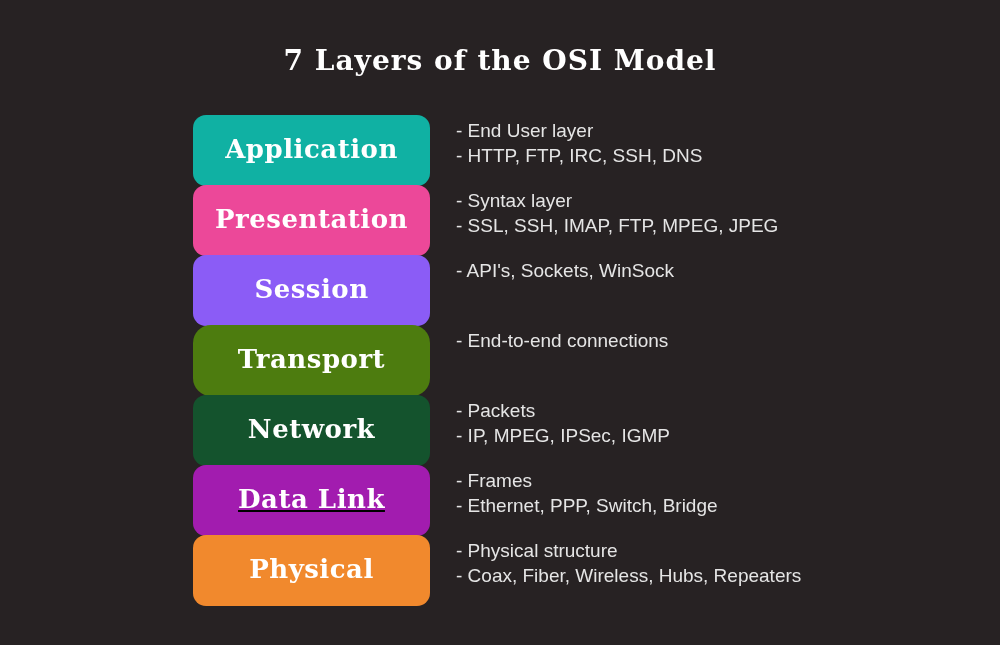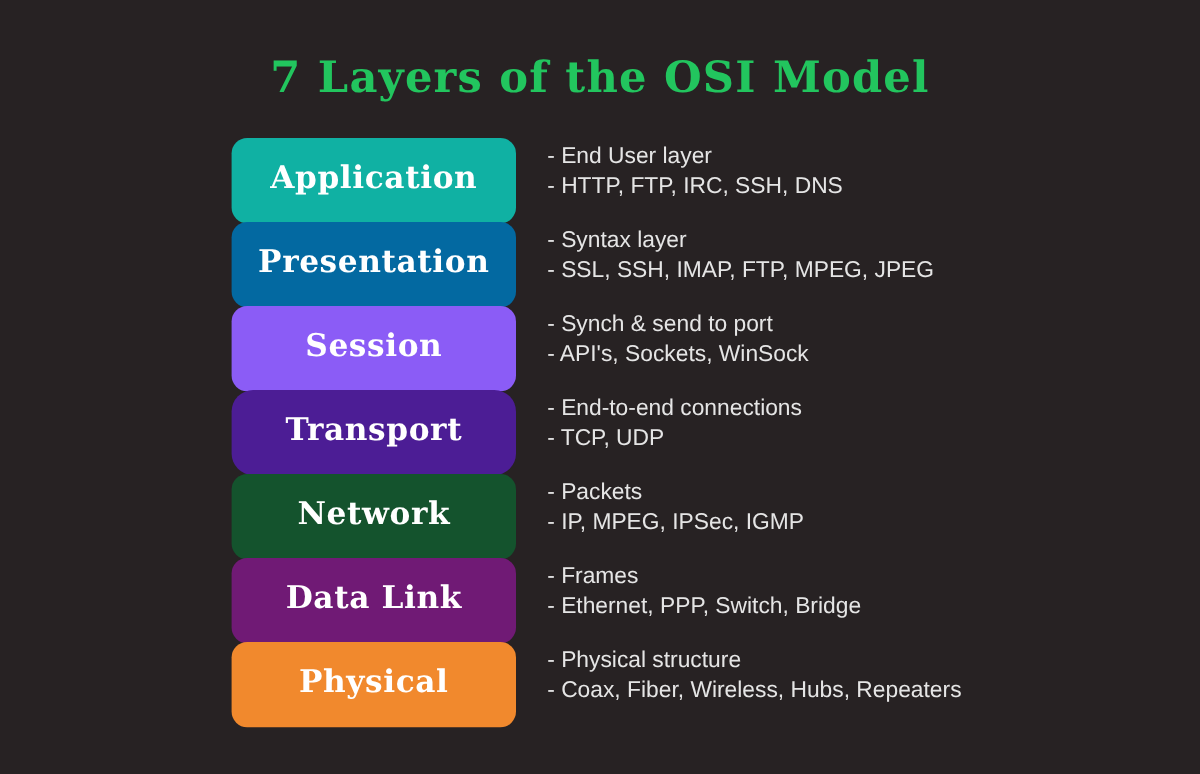--- a/index.html
+++ b/index.html
@@ -17,24 +17,24 @@
     height: 645px;
     background: #272223;
   }
 
   .page-title {
     position: absolute;
     top: 44px;
     left: 0;
     width: 1000px;
     text-align: center;
-    color: #22c55e;
+    color: #ffffff;
     font-family: "DejaVu Serif", "Liberation Serif", serif;
     font-weight: 700;
-    font-size: 36px;
+    font-size: 28px;
     letter-spacing: 1px;
   }
 
   .rows {
     position: absolute;
     top: 115px;
     left: 193px;
     display: flex;
     flex-direction: column;
     gap: 15px;
@@ -93,61 +93,59 @@
       <div class="pill" style="background-color: rgb(16, 177, 163);">
         <span class="pill-label">Application</span>
       </div>
       <div class="desc">
         <div>- End User layer</div>
         <div>- HTTP, FTP, IRC, SSH, DNS</div>
       </div>
     </div>
 
     <div class="row">
-      <div class="pill" style="background-color: #0369a1;">
+      <div class="pill" style="background-color: #ec4899;">
         <span class="pill-label">Presentation</span>
       </div>
       <div class="desc">
         <div>- Syntax layer</div>
         <div>- SSL, SSH, IMAP, FTP, MPEG, JPEG</div>
       </div>
     </div>
 
     <div class="row">
       <div class="pill" style="background-color: #8b5cf6;">
         <span class="pill-label">Session</span>
       </div>
       <div class="desc">
-        <div>- Synch &amp; send to port</div>
         <div>- API's, Sockets, WinSock</div>
       </div>
     </div>
 
     <div class="row">
-      <div class="pill" style="background-color: #4c1d95; border-radius: 18px;">
+      <div class="pill" style="background-color: #4d7c0f; border-radius: 18px;">
         <span class="pill-label">Transport</span>
       </div>
       <div class="desc">
         <div>- End-to-end connections</div>
-        <div>- TCP, UDP</div>
       </div>
     </div>
 
     <div class="row">
       <div class="pill" style="background-color: #14532d;">
         <span class="pill-label">Network</span>
       </div>
       <div class="desc">
         <div>- Packets</div>
         <div>- IP, MPEG, IPSec, IGMP</div>
       </div>
     </div>
 
     <div class="row">
-      <div class="pill" style="background-color: #701a75;">
+      <div class="pill" style="background-color: #a21caf; text-decoration: underline;">
         <span class="pill-label">Data Link</span>
       </div>
       <div class="desc">
         <div>- Frames</div>
         <div>- Ethernet, PPP, Switch, Bridge</div>
       </div>
     </div>
 
     <div class="row">
       <div class="pill" style="background-color: rgb(241, 137, 45);">

